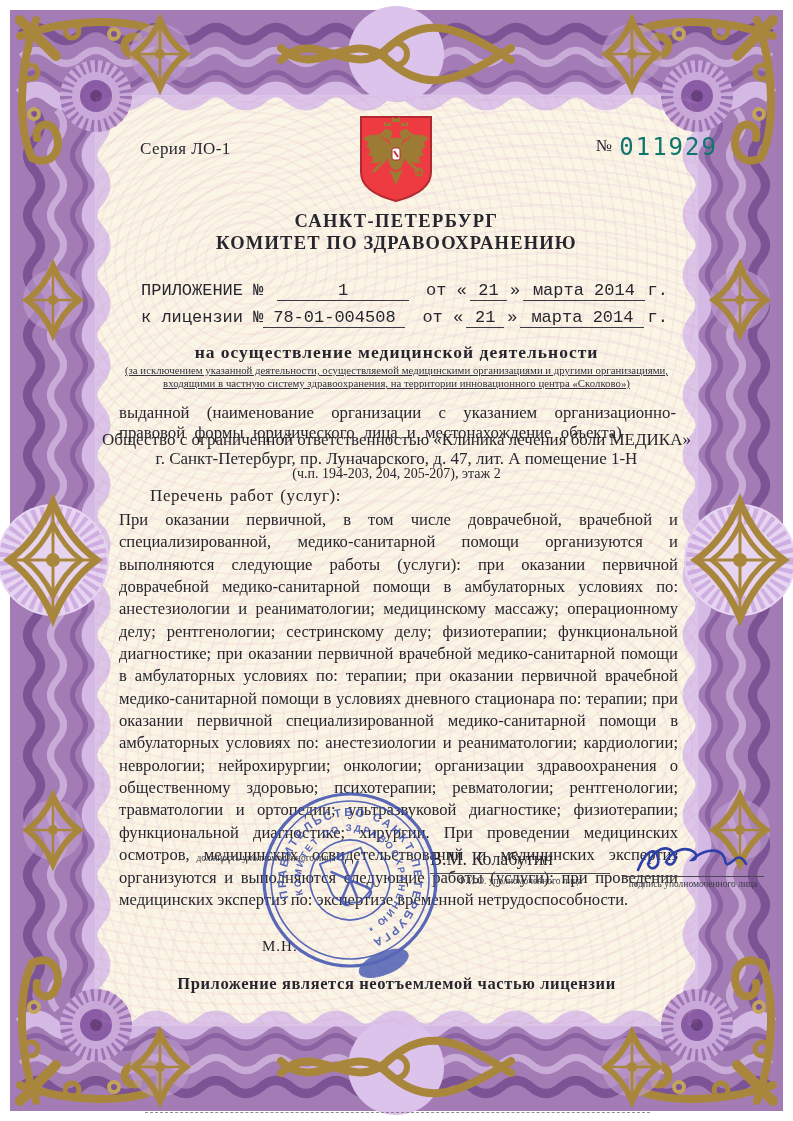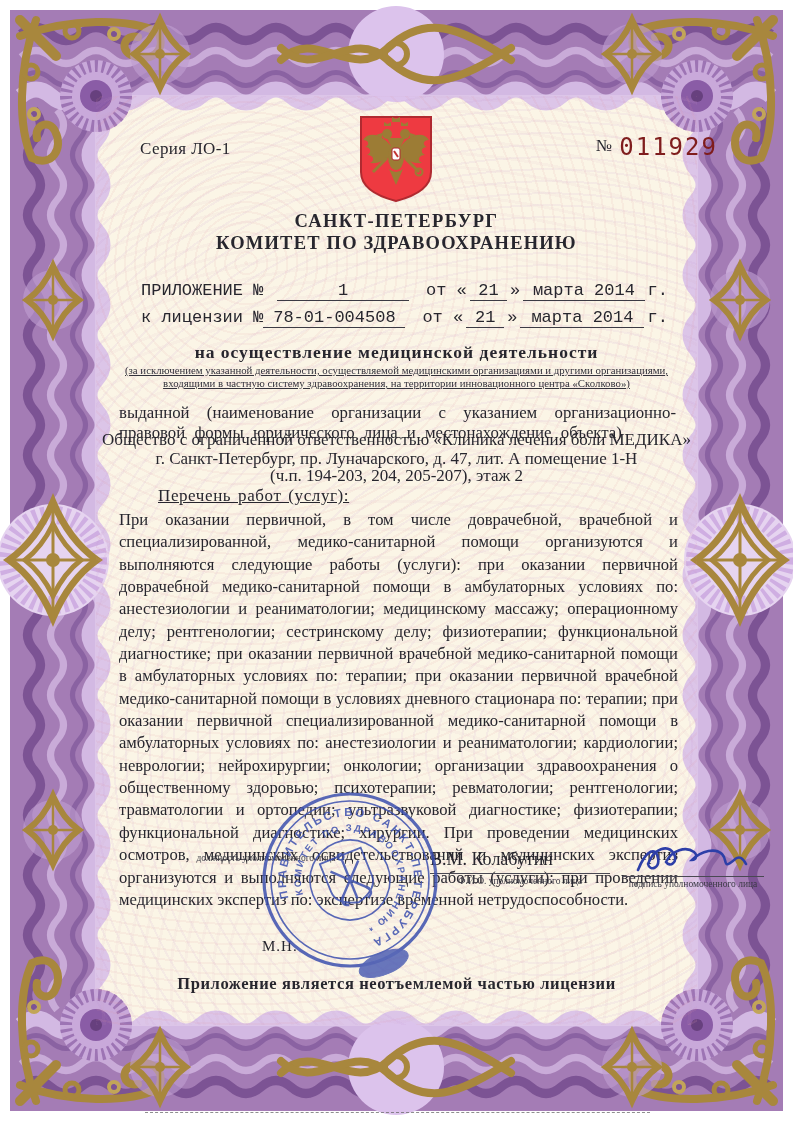--- a/index.html
+++ b/index.html
@@ -17,38 +17,38 @@
     left:96px;top:96px;width:601px;height:929px;z-index:1;pointer-events:none;
     background:
       repeating-radial-gradient(circle at 25% 18%, rgba(226,150,160,.10) 0 2px, rgba(0,0,0,0) 2px 10px),
       repeating-radial-gradient(circle at 75% 70%, rgba(190,140,205,.09) 0 2px, rgba(0,0,0,0) 2px 12px),
       repeating-radial-gradient(circle at 50% 95%, rgba(210,160,190,.07) 0 3px, rgba(0,0,0,0) 3px 14px);
   }
   .content{z-index:2;}
   .series{left:140px;top:139px;font-size:17px;letter-spacing:.4px;}
   .numberblock{left:596px;top:133px;white-space:nowrap;}
   .numberblock .nosign{font-size:17px;vertical-align:4px;margin-right:7px;}
-  .numberblock .digits{font-family:"DejaVu Sans Mono", monospace;font-size:24px;letter-spacing:2px;color:#7f1d1d;}
+  .numberblock .digits{font-family:"DejaVu Sans Mono", monospace;font-size:24px;letter-spacing:2px;color:#0f766e;}
   .center{text-align:center;}
   .city{left:95px;top:211px;width:603px;font-weight:bold;font-size:18.5px;letter-spacing:1.4px;}
   .committee{left:95px;top:233px;width:603px;font-weight:bold;font-size:18.5px;letter-spacing:1.2px;}
   .annex{left:141px;top:281px;width:530px;font-size:17px;}
   .annex .row{display:flex;align-items:baseline;white-space:nowrap;font-family:Liberation Mono, monospace;}
   .annex .row+.row{margin-top:7px;}
   .ul{border-bottom:1.2px solid #3c3b45;text-align:center;display:inline-block;}
   .w135{width:135px;} .w170{width:142px;} .w36{width:38px;} .w122{width:124px;}
   .gap{width:14px;display:inline-block;}
   .sp{margin:0 3px;}
   .activity-title{left:95px;top:342px;width:603px;font-weight:bold;font-size:17.5px;letter-spacing:1px;}
   .note{left:118px;top:364px;width:557px;font-size:10.8px;line-height:13px;text-align:center;color:#33323c;text-decoration:underline;}
   .issued{left:119px;top:403px;width:557px;font-size:16.8px;line-height:20px;text-align:justify;word-spacing:5px;}
   .org-name{left:100px;top:430px;width:593px;font-size:17px;}
   .addr1{left:100px;top:449px;width:593px;font-size:17px;}
-  .addr2{left:100px;top:466px;width:593px;font-size:17px;}
-  .works-label{left:158px;top:486px;font-size:17px;letter-spacing:.6px;word-spacing:2px;text-decoration:underline;}
+  .addr2{left:100px;top:466px;width:593px;font-size:14px;}
+  .works-label{left:150px;top:486px;font-size:17px;letter-spacing:.6px;word-spacing:2px;}
   .works{left:119px;top:509px;width:559px;font-size:16.6px;line-height:22.35px;text-align:justify;}
   .sig-col{position:absolute;}
   .sig-val{font-size:18px;padding-bottom:3px;border-bottom:1.2px solid #4a4953;white-space:nowrap;}
   .sig-cap{font-size:9.5px;color:#3a3944;text-align:center;padding-top:2px;}
   .sig1{left:140px;top:851px;width:252px;}
   .sig2{left:430px;top:849px;width:180px;}
   .sig3{left:622px;top:840px;width:142px;}
   .sig3 .scribble{height:36px;border-bottom:1.2px solid #4a4953;display:flex;align-items:flex-end;}
   .mp{left:262px;top:938px;font-size:15px;letter-spacing:1px;z-index:2;}
   .footer{left:95px;top:974px;width:603px;font-weight:bold;font-size:16.5px;letter-spacing:.6px;}

